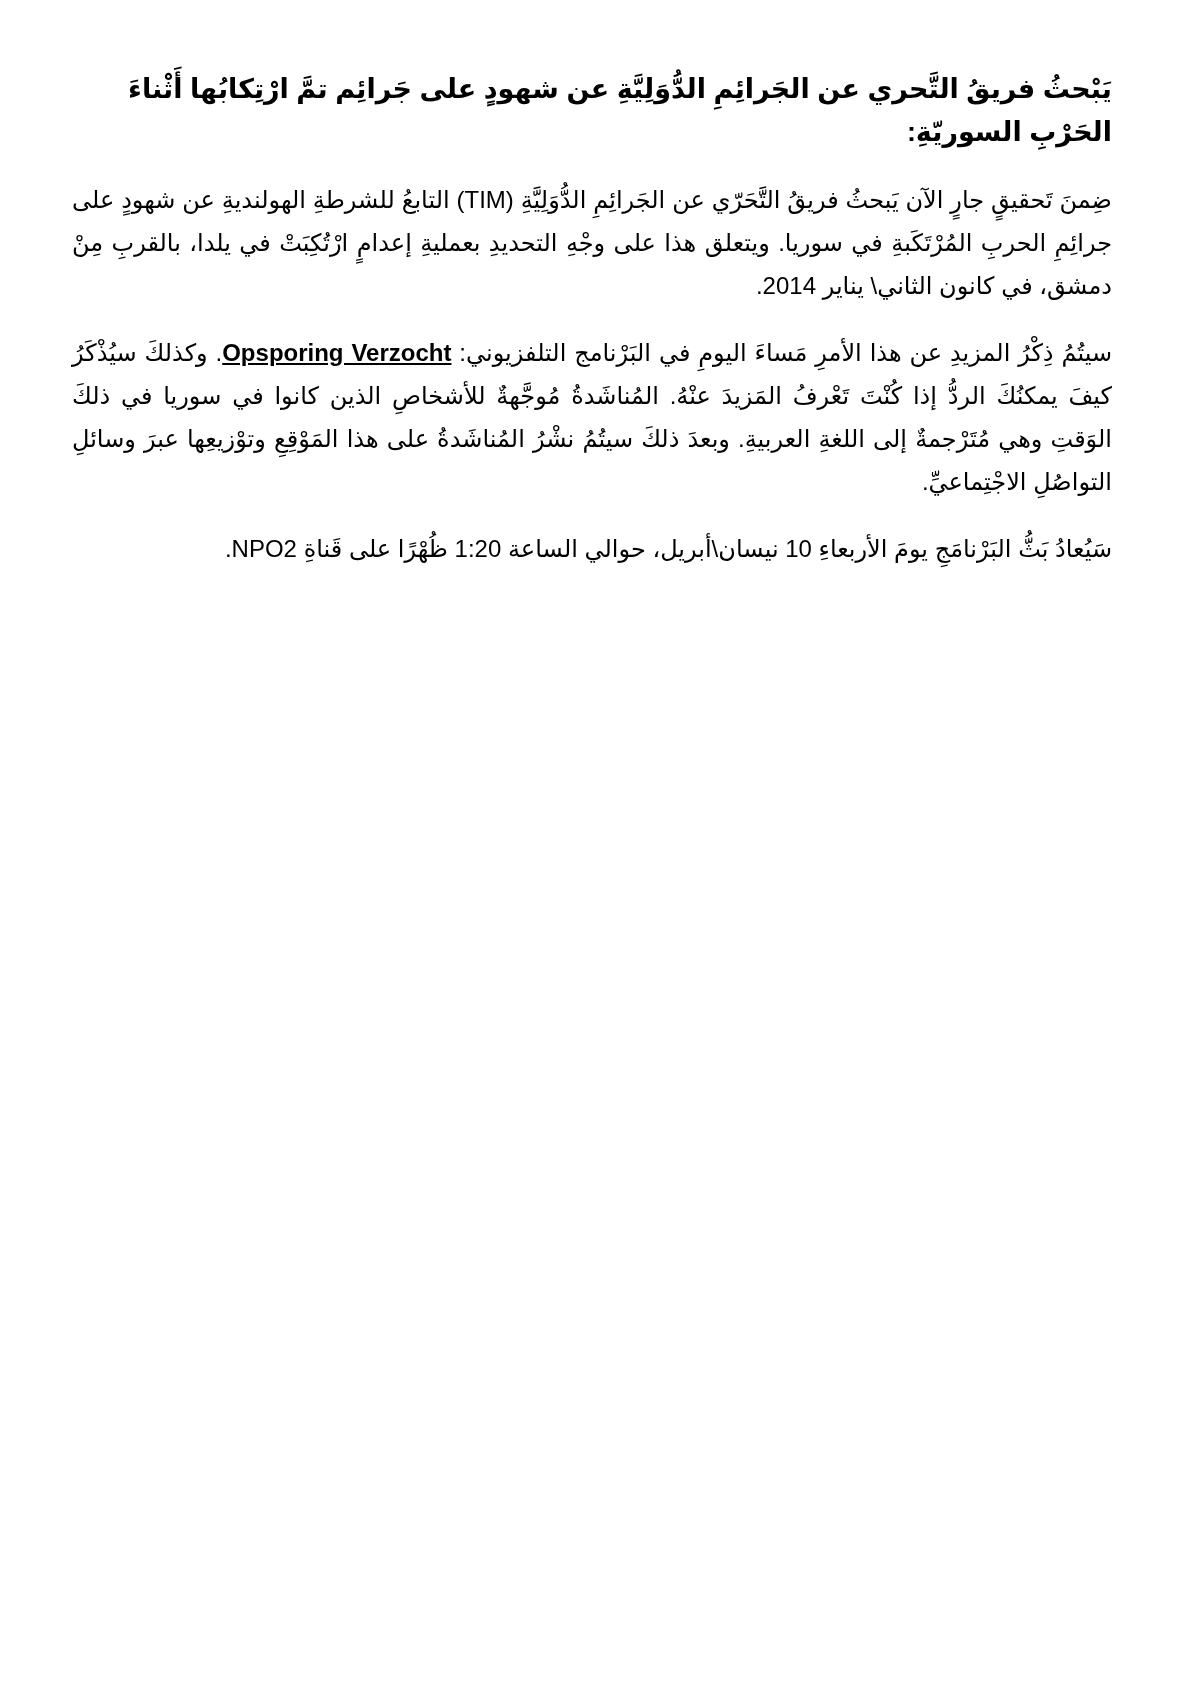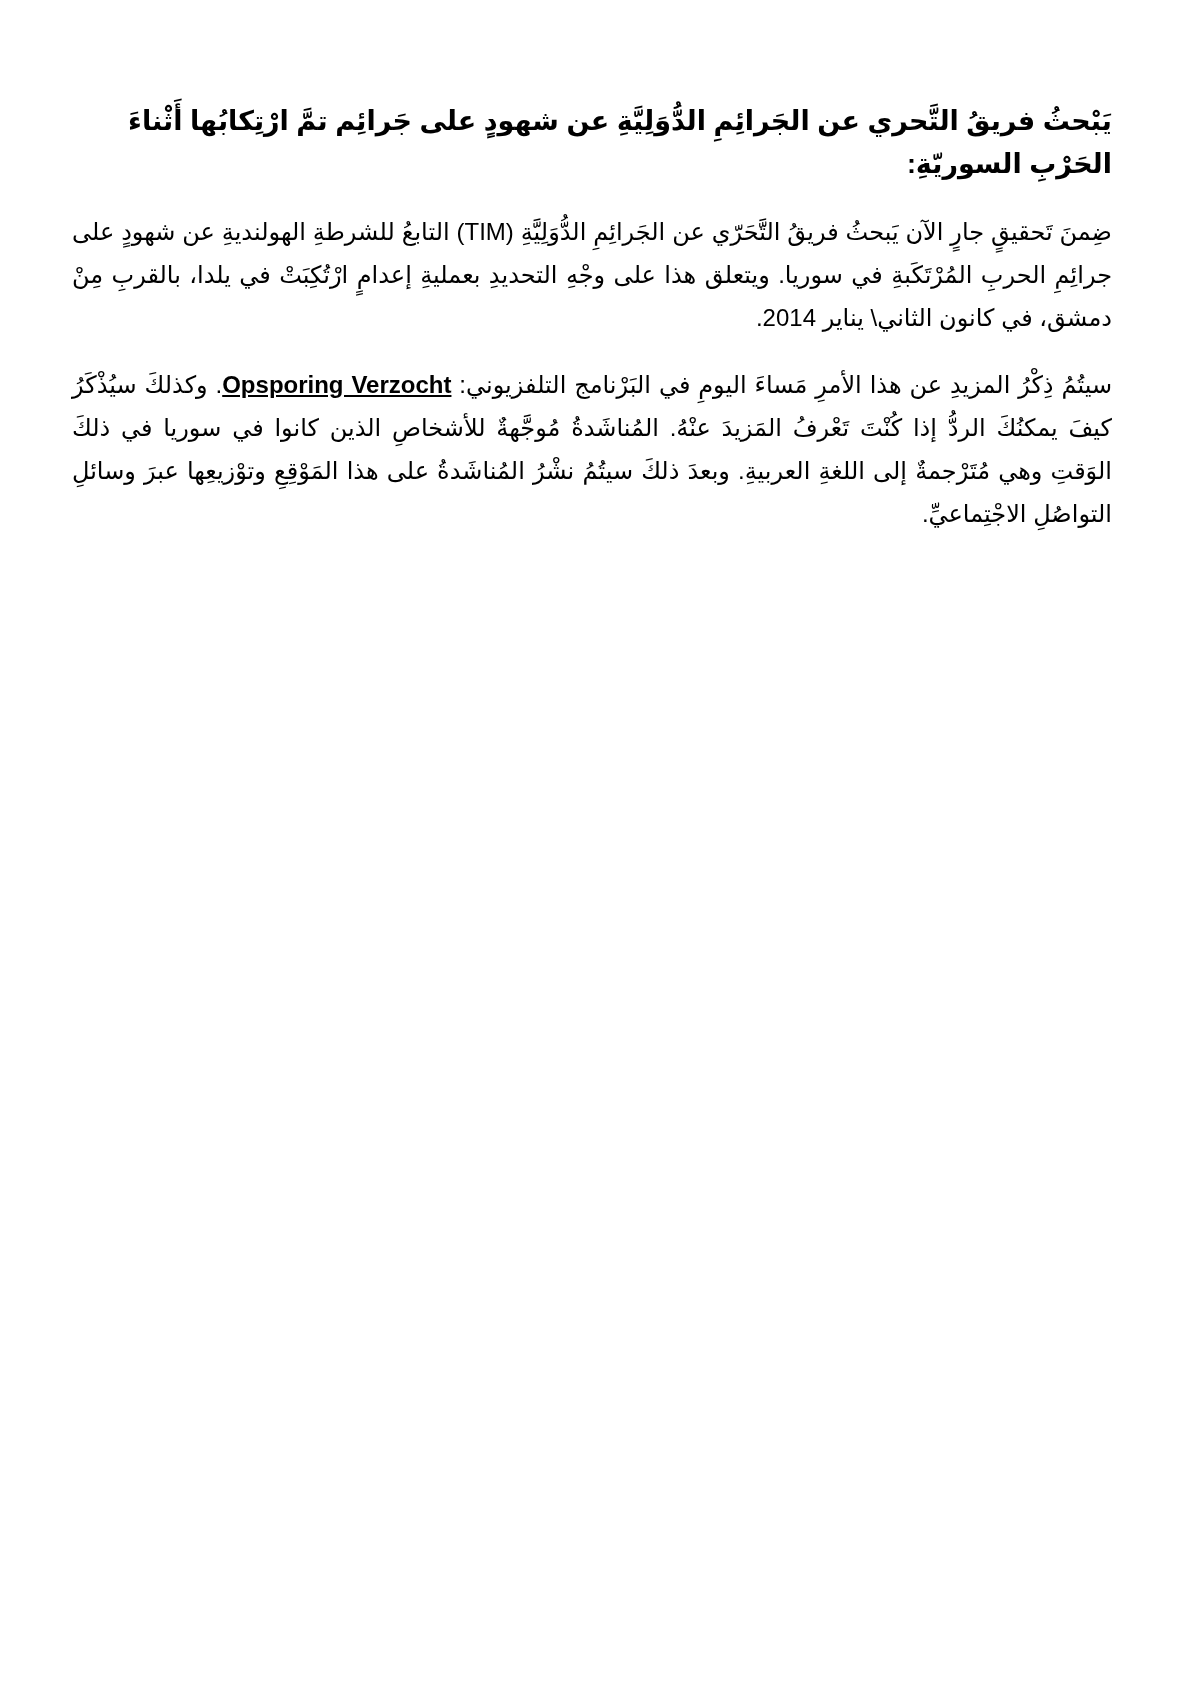--- a/index.html
+++ b/index.html
@@ -7,21 +7,21 @@
     padding: 0;
     background: #ffffff;
   }
   .page {
     position: relative;
     width: 1190px;
     height: 1683px;
     background: #ffffff;
     overflow: hidden;
     box-sizing: border-box;
-    padding: 100px 78px 0 72px;
+    padding: 68px 78px 0 72px;
     direction: rtl;
     font-family: "Liberation Sans", "DejaVu Sans", sans-serif;
     color: #000000;
   }
   .doc-title {
     font-size: 27px;
     font-weight: bold;
     line-height: 43px;
     margin: 0 0 24px 0;
     text-align: right;
@@ -45,13 +45,14 @@
 <body>
 
 <div class="page">
   <h1 class="doc-title">يَبْحثُ فريقُ التَّحري عن الجَرائِمِ الدُّوَلِيَّةِ عن شهودٍ على جَرائِم تمَّ ارْتِكابُها أَثْناءَ الحَرْبِ السوريّةِ:</h1>
 
   <p class="para"><span>ضِمنَ تَحقيقٍ جارٍ الآن يَبحثُ فريقُ التَّحَرّي عن الجَرائِمِ الدُّوَلِيَّةِ (TIM) التابعُ للشرطةِ الهولنديةِ عن شهودٍ على جرائِمِ الحربِ المُرْتَكَبةِ في سوريا. ويتعلق هذا على وجْهِ التحديدِ بعمليةِ إعدامٍ ارْتُكِبَتْ في يلدا، بالقربِ مِنْ دمشق، في كانون الثاني\ يناير 2014.</span></p>
 
   <p class="para"><span>سيتُمُ ذِكْرُ المزيدِ عن هذا الأمرِ مَساءَ اليومِ في البَرْنامج التلفزيوني: </span><span class="seg-bold seg-underline">Opsporing Verzocht</span><span>. وكذلكَ سيُذْكَرُ كيفَ يمكنُكَ الردُّ إذا كُنْتَ تَعْرفُ المَزيدَ عنْهُ. المُناشَدةُ مُوجَّهةٌ للأشخاصِ الذين كانوا في سوريا في ذلكَ الوَقتِ وهي مُتَرْجمةٌ إلى اللغةِ العربيةِ. وبعدَ ذلكَ سيتُمُ نشْرُ المُناشَدةُ على هذا المَوْقِعِ وتوْزيعِها عبرَ وسائلِ التواصُلِ الاجْتِماعيِّ.</span></p>
 
 
+  <p class="para"><span>سَيُعادُ بَثُّ البَرْنامَجِ يومَ الأربعاءِ 10 نيسان\أبريل، حوالي الساعة 1:20 ظُهْرًا على قَناةِ NPO2.</span></p>
 </div>
 
 </body></html>

